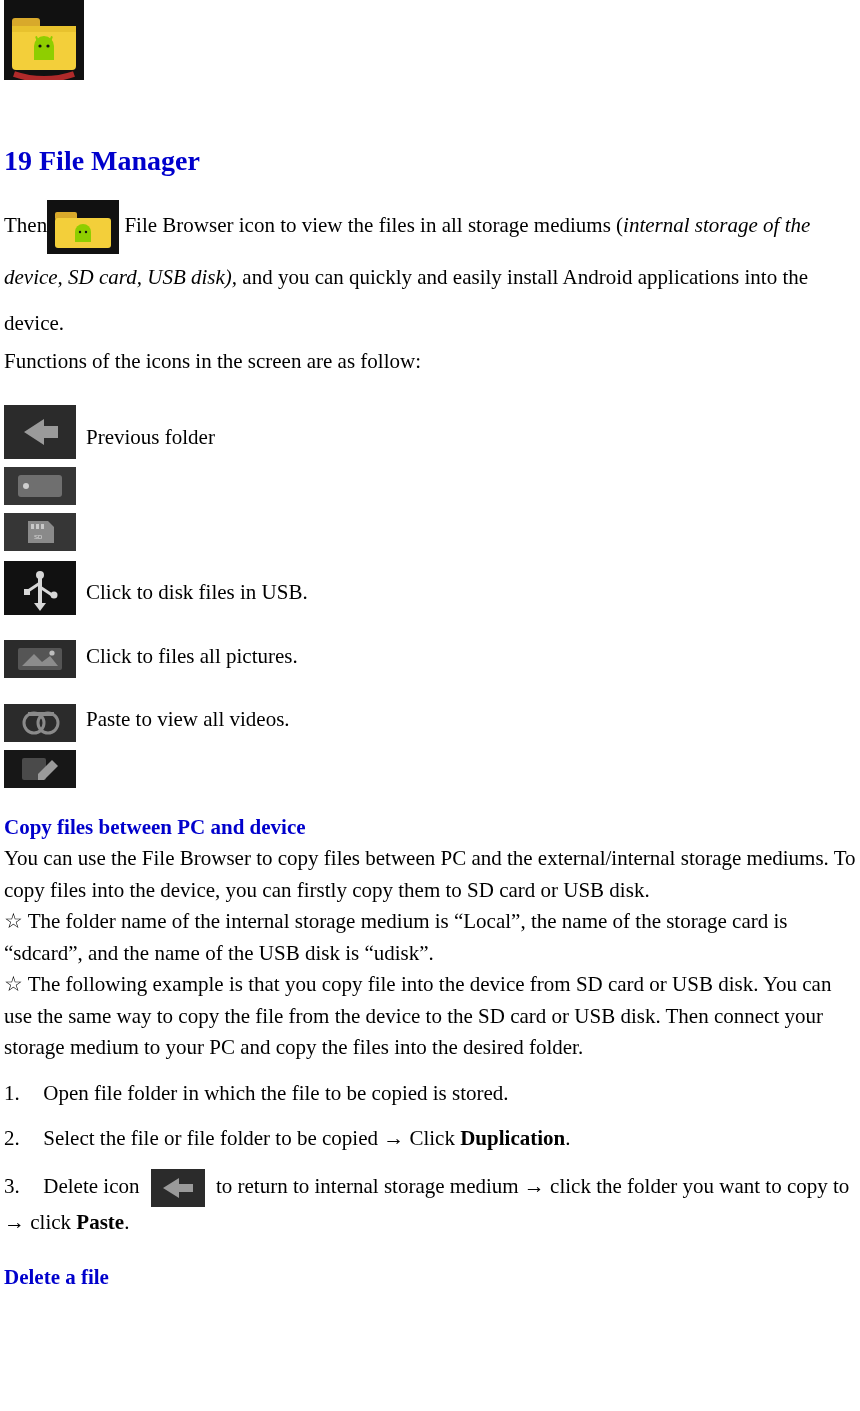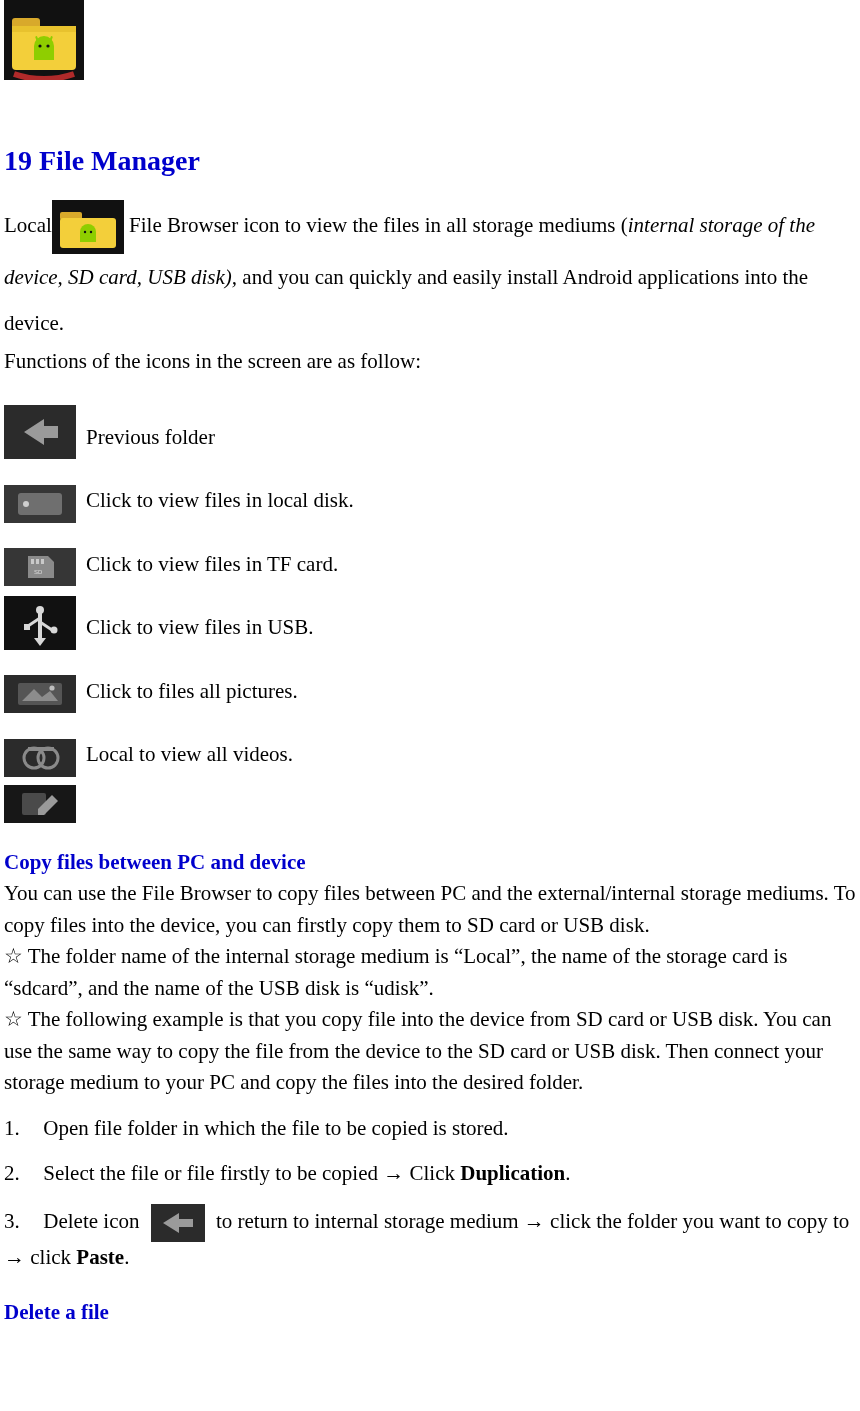--- a/index.html
+++ b/index.html
@@ -94,21 +94,21 @@
     <circle cx="44" cy="46" r="1.6" fill="#111"></circle>
     <rect x="32" y="36" width="2" height="6" rx="1" fill="#8fce00" transform="rotate(-20 33 39)"></rect>
     <rect x="46" y="36" width="2" height="6" rx="1" fill="#8fce00" transform="rotate(20 47 39)"></rect>
     <path d="M10 74 q30 10 60 0" stroke="#b02a2a" stroke-width="6" fill="none"></path>
   </svg>
 </div>
 
 <div class="section-title">19 File Manager</div>
 
 <p class="para-intro">
-  <span>Local</span><svg class="inline-mid-icon" viewBox="0 0 72 54">
+  <span>Then</span><svg class="inline-mid-icon" viewBox="0 0 72 54">
     <rect x="0" y="0" width="72" height="54" fill="#111"></rect>
     <rect x="8" y="12" width="22" height="8" rx="2" fill="#d8a92b"></rect>
     <rect x="8" y="18" width="56" height="30" rx="3" fill="#f3cf3a"></rect>
     <path d="M28 32 a8 8 0 0 1 16 0 v10 h-16 z" fill="#8fce00"></path>
     <circle cx="33" cy="32" r="1.2" fill="#111"></circle>
     <circle cx="39" cy="32" r="1.2" fill="#111"></circle>
   </svg>
   <span> File Browser icon to view the files in all storage mediums (</span><span class="italic">internal storage of the device, SD card, USB disk),</span><span> and you can quickly and easily install Android applications into the device.</span>
 </p>
 
@@ -123,67 +123,65 @@
   </svg>
   <span class="label">Previous folder</span>
 </div>
 
 <div class="func-row">
   <svg class="small-icon" viewBox="0 0 72 38">
     <rect x="0" y="0" width="72" height="38" fill="#363636"></rect>
     <rect x="14" y="8" width="44" height="22" rx="3" fill="#6f6f6f"></rect>
     <circle cx="22" cy="19" r="3" fill="#cfcfcf"></circle>
   </svg>
-  <span class="label">Click to view files in local disk.</span>
 </div>
 
 <div class="func-row">
   <svg class="small-icon" viewBox="0 0 72 38">
     <rect x="0" y="0" width="72" height="38" fill="#363636"></rect>
     <path d="M24 8 h20 l6 6 v16 h-26 z" fill="#8a8a8a"></path>
     <rect x="27" y="11" width="3" height="5" fill="#c9c9c9"></rect>
     <rect x="32" y="11" width="3" height="5" fill="#c9c9c9"></rect>
     <rect x="37" y="11" width="3" height="5" fill="#c9c9c9"></rect>
     <text x="30" y="26" font-size="6" fill="#ddd" font-family="sans-serif">SD</text>
   </svg>
-  <span class="label">Click to view files in TF card.</span>
 </div>
 
 <div class="func-row">
   <svg class="mid-icon" viewBox="0 0 72 54">
     <rect x="0" y="0" width="72" height="54" fill="#111"></rect>
     <circle cx="36" cy="14" r="4" fill="#d8d8d8"></circle>
     <rect x="34" y="14" width="4" height="28" fill="#d8d8d8"></rect>
     <path d="M36 22 l-12 8" stroke="#d8d8d8" stroke-width="3" fill="none"></path>
     <rect x="20" y="28" width="6" height="6" fill="#d8d8d8"></rect>
     <path d="M36 26 l12 8" stroke="#d8d8d8" stroke-width="3" fill="none"></path>
     <circle cx="50" cy="34" r="3.5" fill="#d8d8d8"></circle>
     <polygon points="30,42 42,42 36,50" fill="#d8d8d8"></polygon>
   </svg>
-  <span class="label">Click to view files in USB.</span>
+  <span class="label">Click to disk files in USB.</span>
 </div>
 
 <div class="func-row">
   <svg class="small-icon" viewBox="0 0 72 38">
     <rect x="0" y="0" width="72" height="38" fill="#2b2b2b"></rect>
     <rect x="14" y="8" width="44" height="22" rx="2" fill="#555"></rect>
     <polygon points="18,26 30,14 38,22 46,16 54,26" fill="#8c8c8c"></polygon>
     <circle cx="48" cy="13" r="2.6" fill="#bdbdbd"></circle>
   </svg>
   <span class="label">Click to files all pictures.</span>
 </div>
 
 <div class="func-row">
   <svg class="small-icon" viewBox="0 0 72 38">
     <rect x="0" y="0" width="72" height="38" fill="#2b2b2b"></rect>
     <circle cx="30" cy="19" r="10" fill="none" stroke="#8a8a8a" stroke-width="3"></circle>
     <circle cx="44" cy="19" r="10" fill="none" stroke="#8a8a8a" stroke-width="3"></circle>
     <rect x="24" y="8" width="26" height="4" fill="#8a8a8a"></rect>
   </svg>
-  <span class="label">Local to view all videos.</span>
+  <span class="label">Paste to view all videos.</span>
 </div>
 
 <div class="func-row">
   <svg class="small-icon" viewBox="0 0 72 38">
     <rect x="0" y="0" width="72" height="38" fill="#171717"></rect>
     <rect x="18" y="8" width="24" height="22" rx="2" fill="#4a4a4a"></rect>
     <polygon points="48,10 54,16 40,30 34,30 34,24" fill="#9a9a9a"></polygon>
   </svg>
 </div>
 
@@ -193,21 +191,21 @@
 <p class="para-tight">☆   The folder name of the internal storage medium is “Local”, the name of the storage card is “sdcard”, and the name of the USB disk is “udisk”.</p>
 <p class="para-tight">☆   The following example is that you copy file into the device from SD card or USB disk. You can use the same way to copy the file from the device to the SD card or USB disk. Then connect your storage medium to your PC and copy the files into the desired folder.</p>
 
 <p class="step">
   <span class="num">1.</span>
   <span>Open file folder in which the file to be copied is stored.</span>
 </p>
 
 <p class="step">
   <span class="num">2.</span>
-  <span>Select the file or file firstly to be copied → Click </span><span class="bold">Duplication</span><span>.</span>
+  <span>Select the file or file folder to be copied → Click </span><span class="bold">Duplication</span><span>.</span>
 </p>
 
 <p class="step">
   <span class="num">3.</span>
   <span>Delete icon </span><svg class="line-icon" viewBox="0 0 54 38">
     <rect x="0" y="0" width="54" height="38" fill="#2b2b2b"></rect>
     <polygon points="12,19 28,9 28,15 42,15 42,23 28,23 28,29" fill="#9a9a9a"></polygon>
   </svg><span> to return to internal storage medium → click the folder you want to copy to → click </span><span class="bold">Paste</span><span>.</span>
 </p>
 

